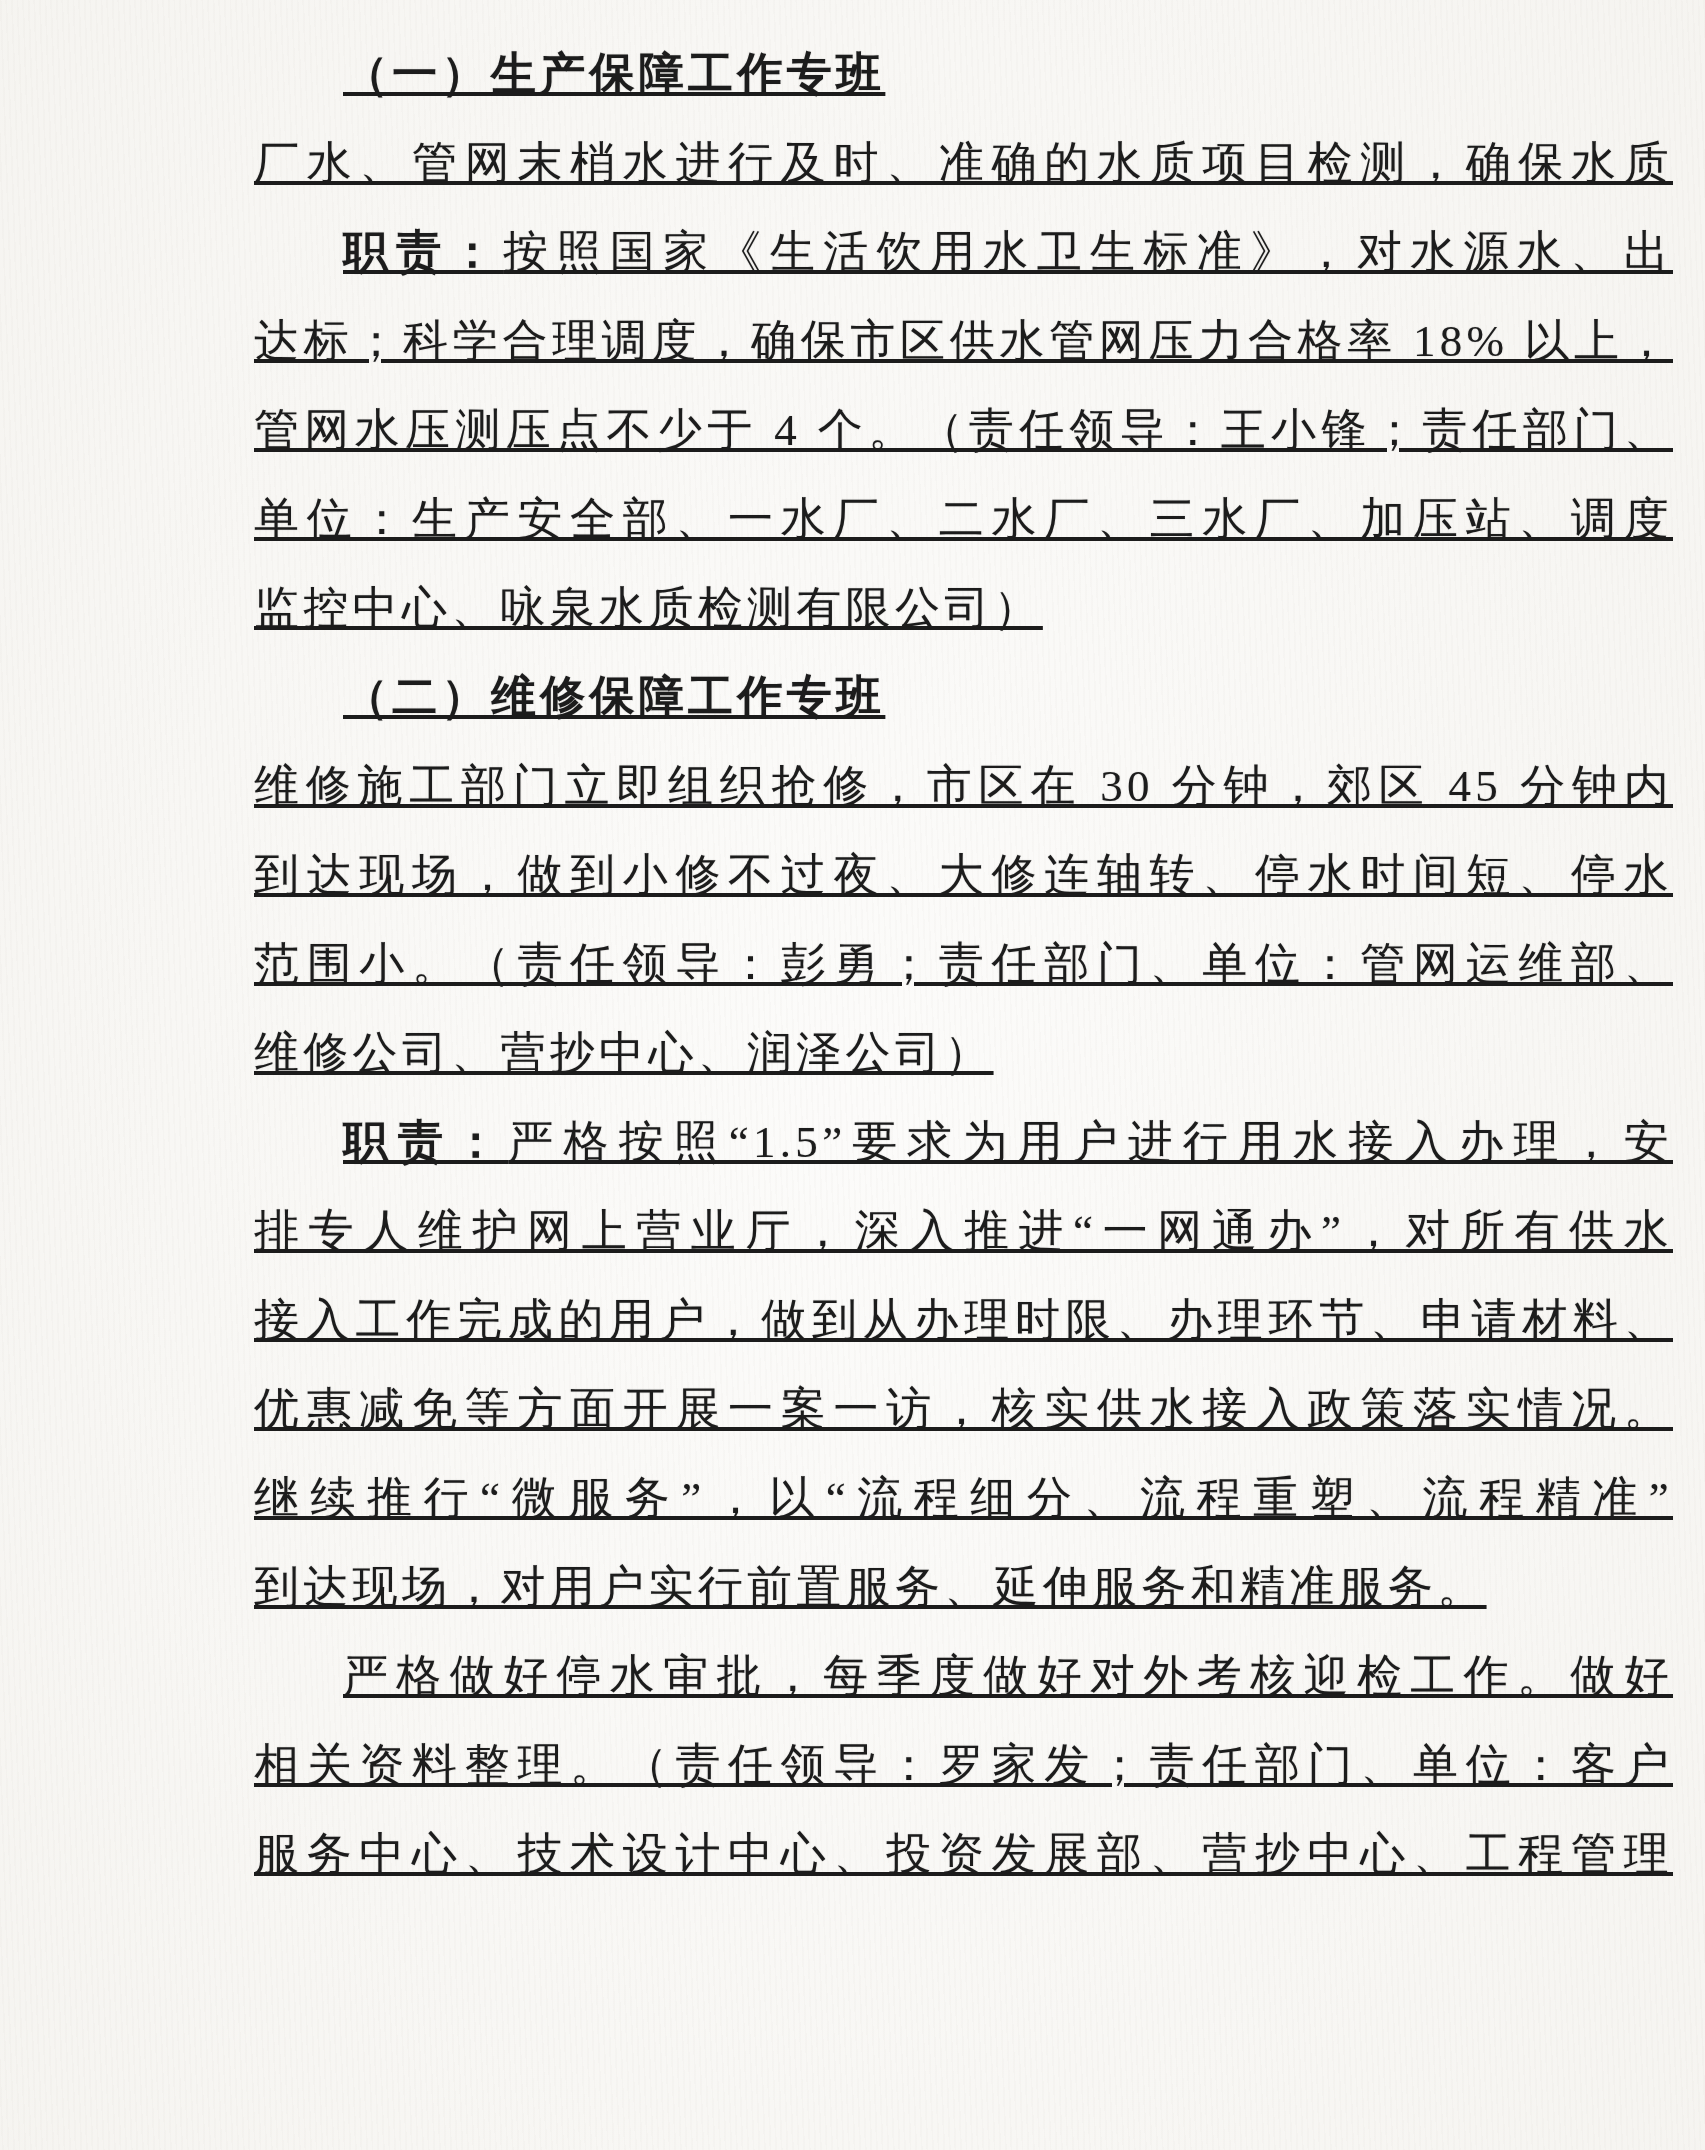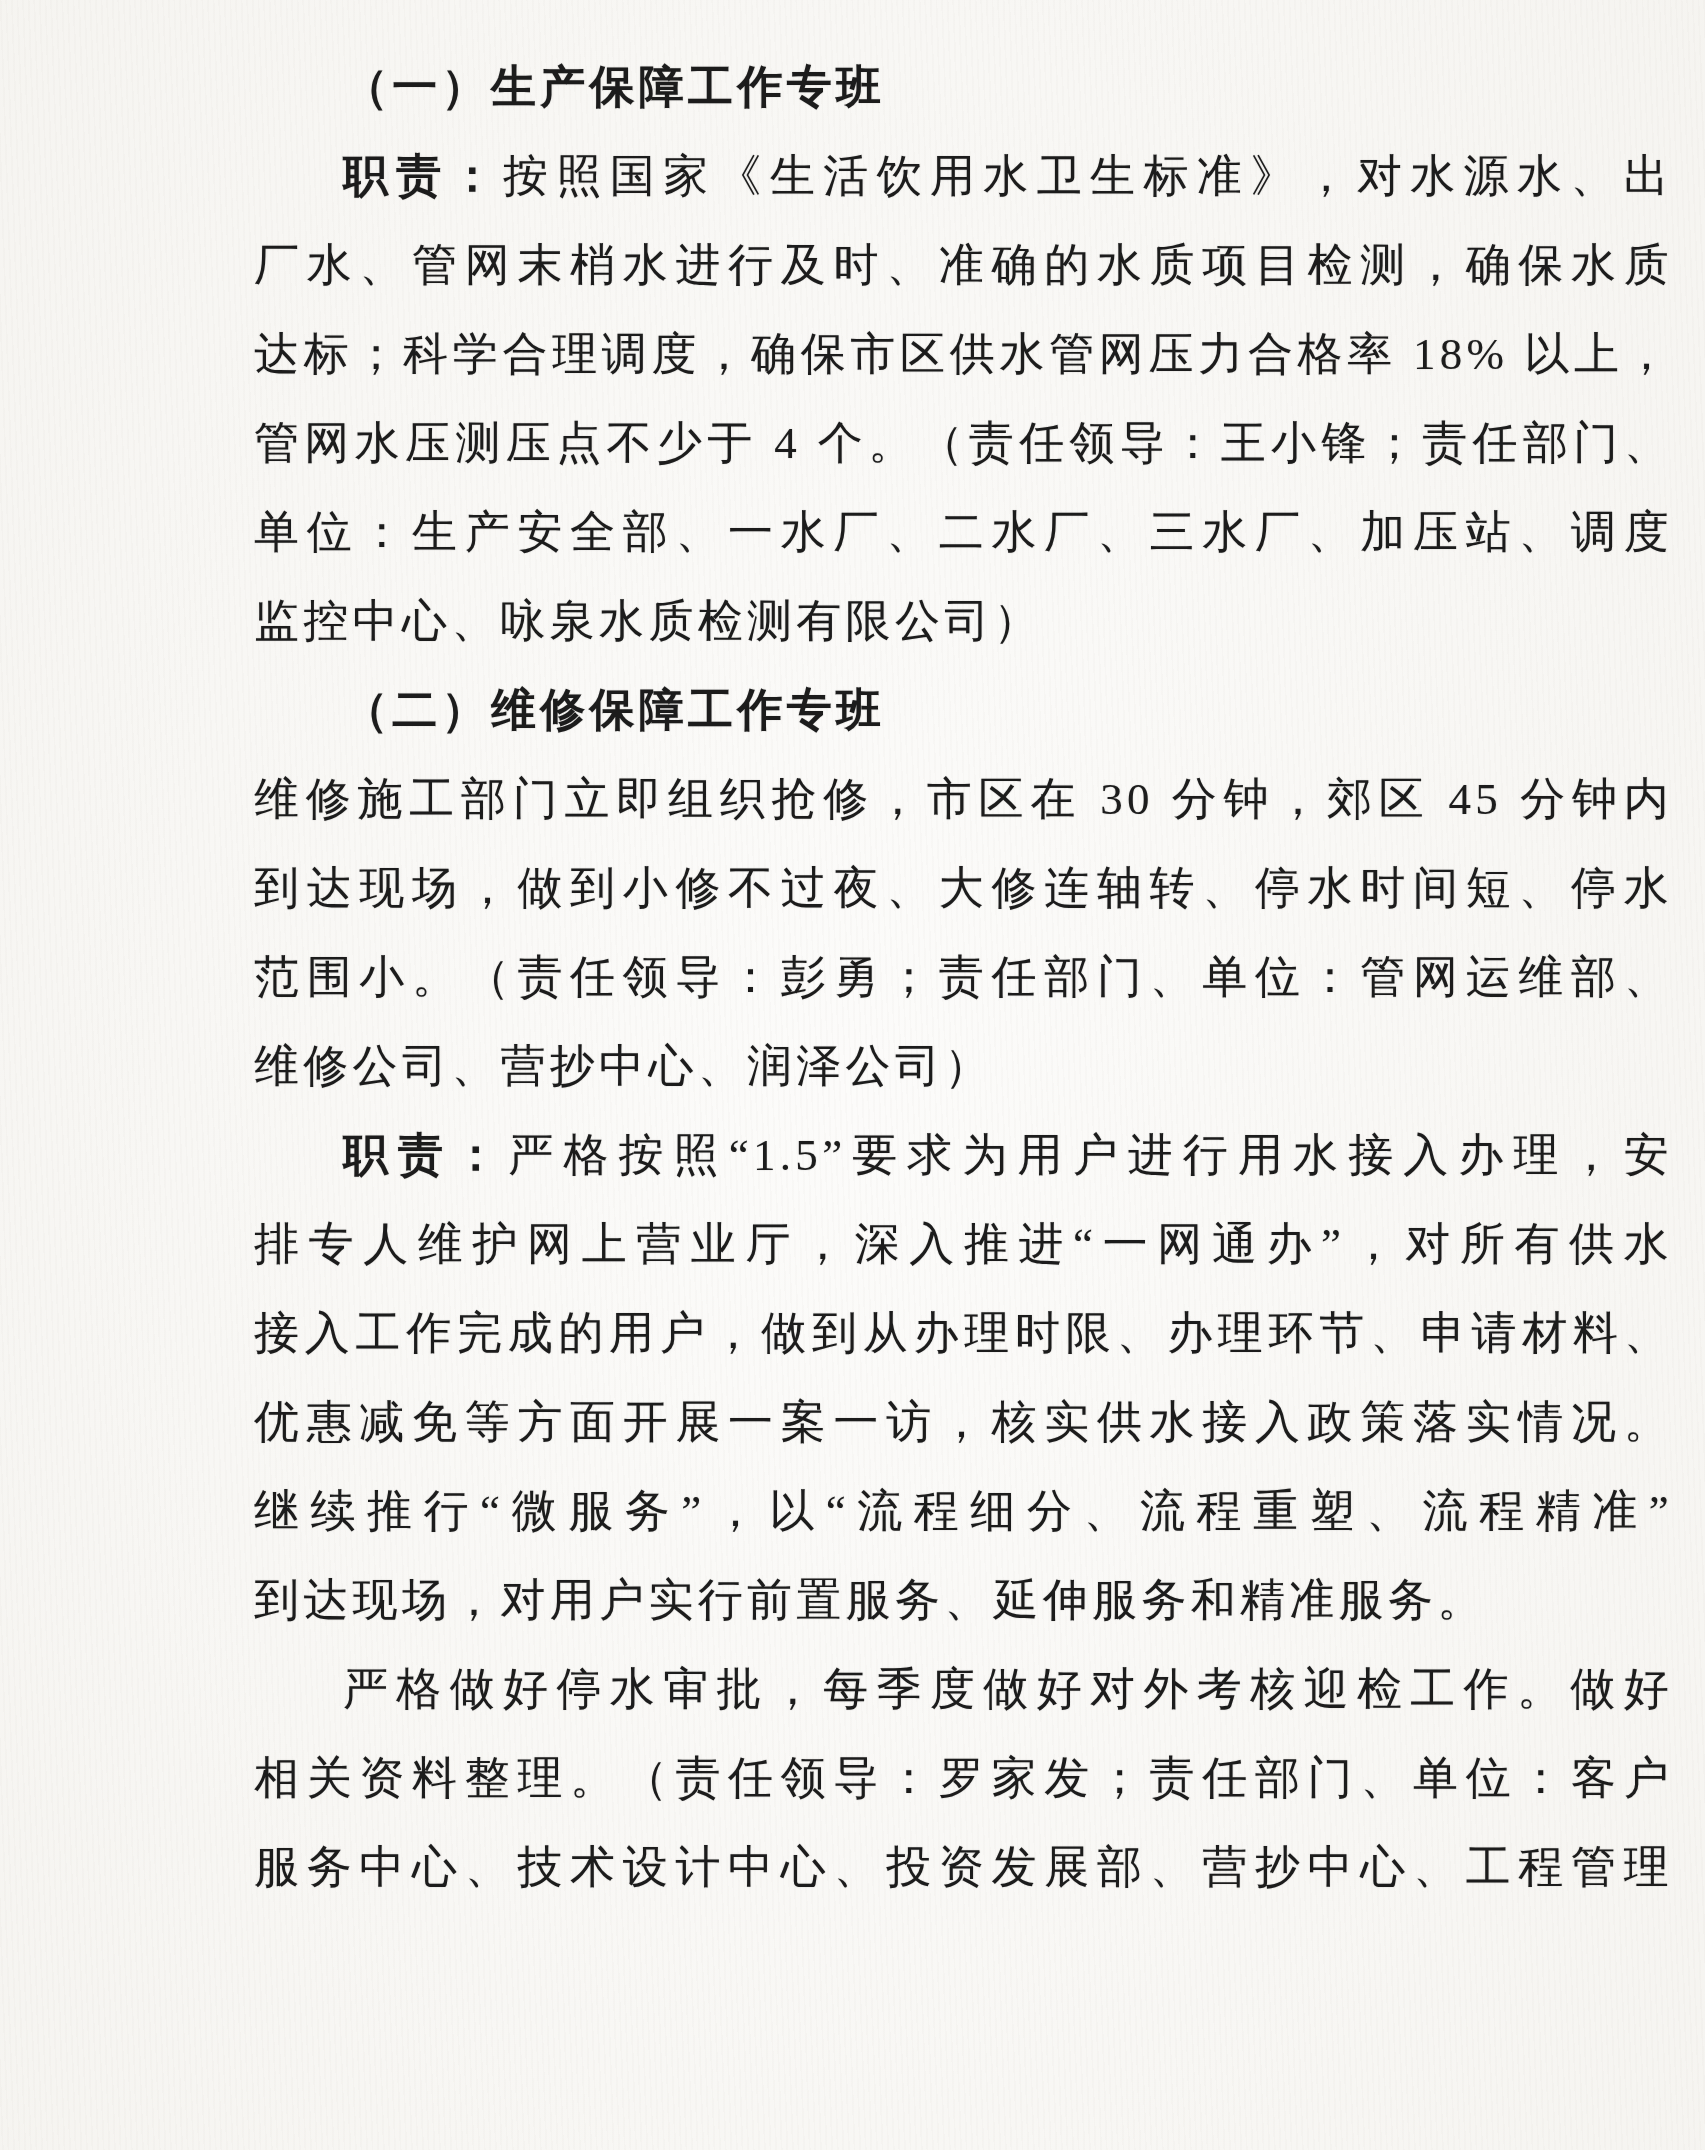--- a/index.html
+++ b/index.html
@@ -12,44 +12,45 @@
     position:absolute;left:0;top:0;
     width:1706px;height:2414px;
     background-color:#f9f8f5;
     background-image:
       repeating-linear-gradient(88deg, rgba(160,150,140,0.035) 0 1.7px, rgba(255,255,255,0) 1.7px 5.6px),
       radial-gradient(ellipse at 50% 45%, rgba(255,255,255,0.5) 0%, rgba(226,222,214,0.18) 100%);
     font-family:"Liberation Serif","DejaVu Serif",serif;
     color:#1c1c1c;
   }
   .text-col{
-    position:absolute;left:254px;top:43px;width:1419px;
+    position:absolute;left:254px;top:30px;width:1419px;
     text-shadow:0 0 1.3px rgba(30,30,30,0.28);
+    text-decoration:underline;
   }
   .ln{
     height:89px;line-height:89px;
     font-size:45px;letter-spacing:4.3px;
     white-space:normal;overflow:hidden;
     text-align:left;
   }
   .fill{ text-align:justify; text-align-last:justify; }
   .indent{ text-indent:89px; }
   .head{ font-weight:700; }
   .lbl{ font-weight:700; }
 </style>
 </head>
 <body>
 
 <div class="page">
 
   <div class="text-col">
     <div class="ln head indent">（一）生产保障工作专班</div>
 
+    <div class="ln fill">厂水、管网末梢水进行及时、准确的水质项目检测，确保水质</div>
     <div class="ln fill indent"><span class="lbl">职责：</span><span>按照国家《生活饮用水卫生标准》，对水源水、出</span></div>
-    <div class="ln fill">厂水、管网末梢水进行及时、准确的水质项目检测，确保水质</div>
     <div class="ln fill">达标；科学合理调度，确保市区供水管网压力合格率 18% 以上，</div>
     <div class="ln fill">管网水压测压点不少于 4 个。（责任领导：王小锋；责任部门、</div>
     <div class="ln fill">单位：生产安全部、一水厂、二水厂、三水厂、加压站、调度</div>
     <div class="ln">监控中心、咏泉水质检测有限公司）</div>
 
     <div class="ln head indent">（二）维修保障工作专班</div>
 
     <div class="ln fill">维修施工部门立即组织抢修，市区在 30 分钟，郊区 45 分钟内</div>
     <div class="ln fill">到达现场，做到小修不过夜、大修连轴转、停水时间短、停水</div>
     <div class="ln fill">范围小。（责任领导：彭勇；责任部门、单位：管网运维部、</div>

